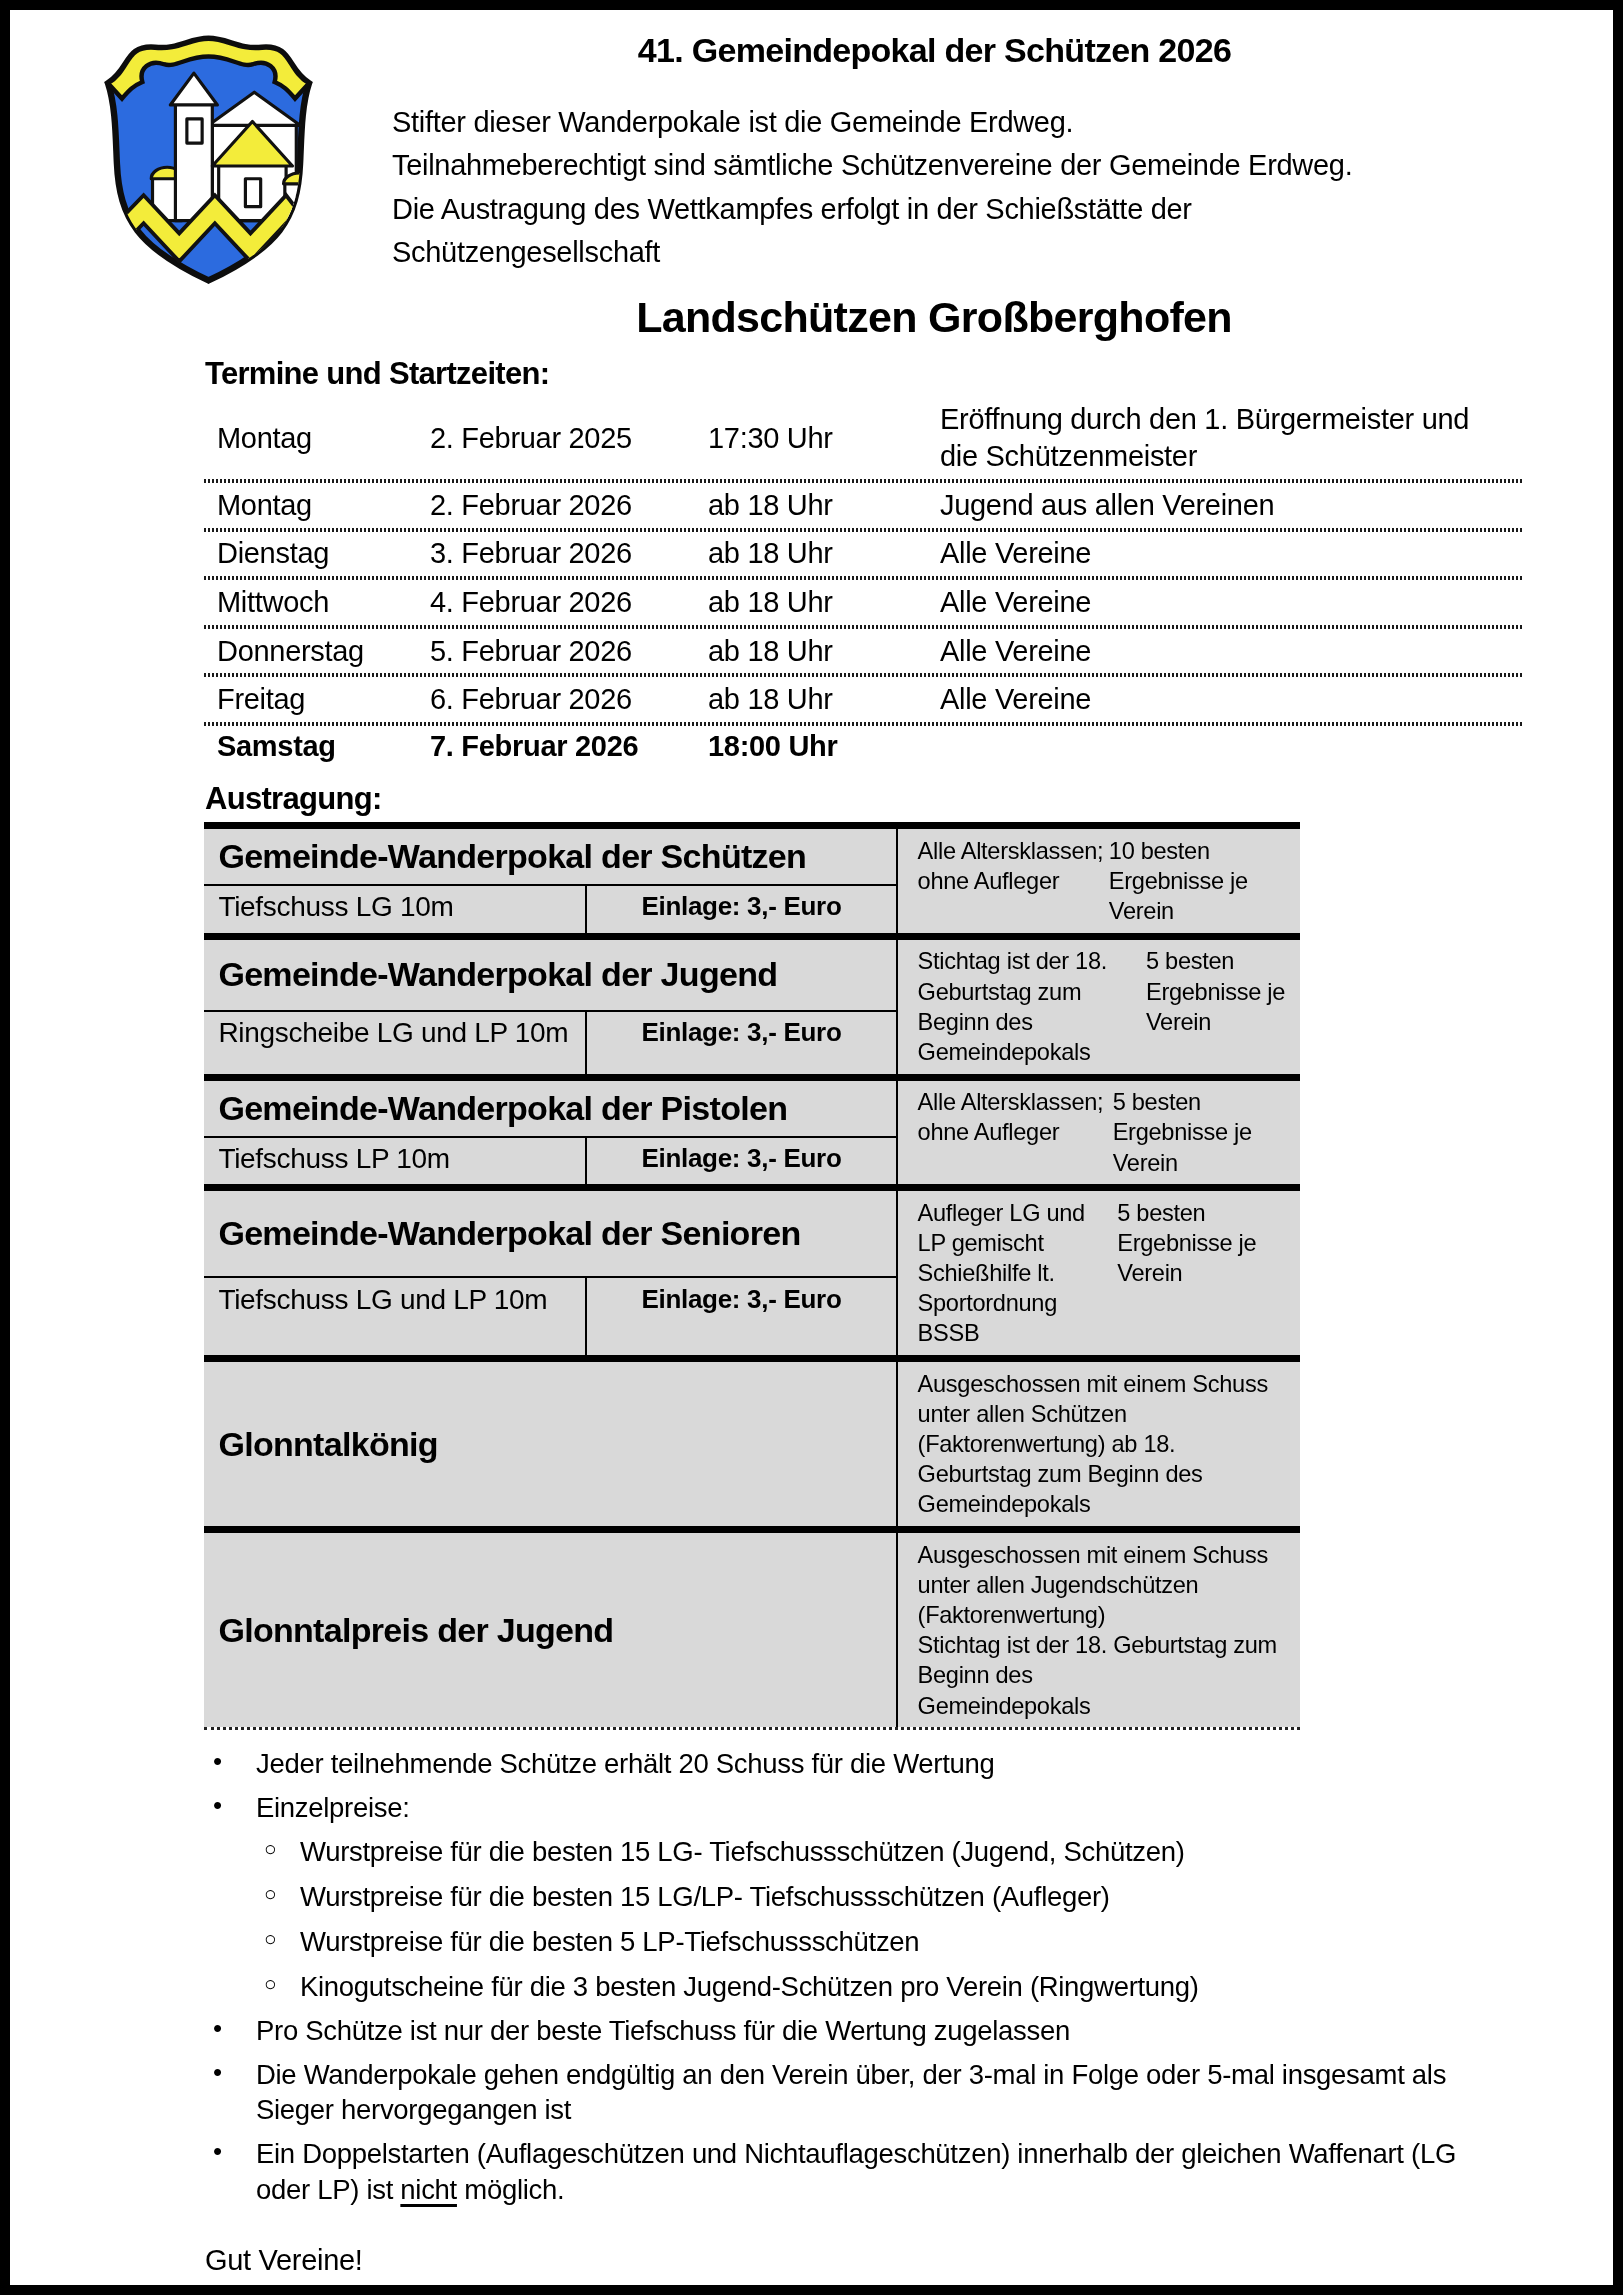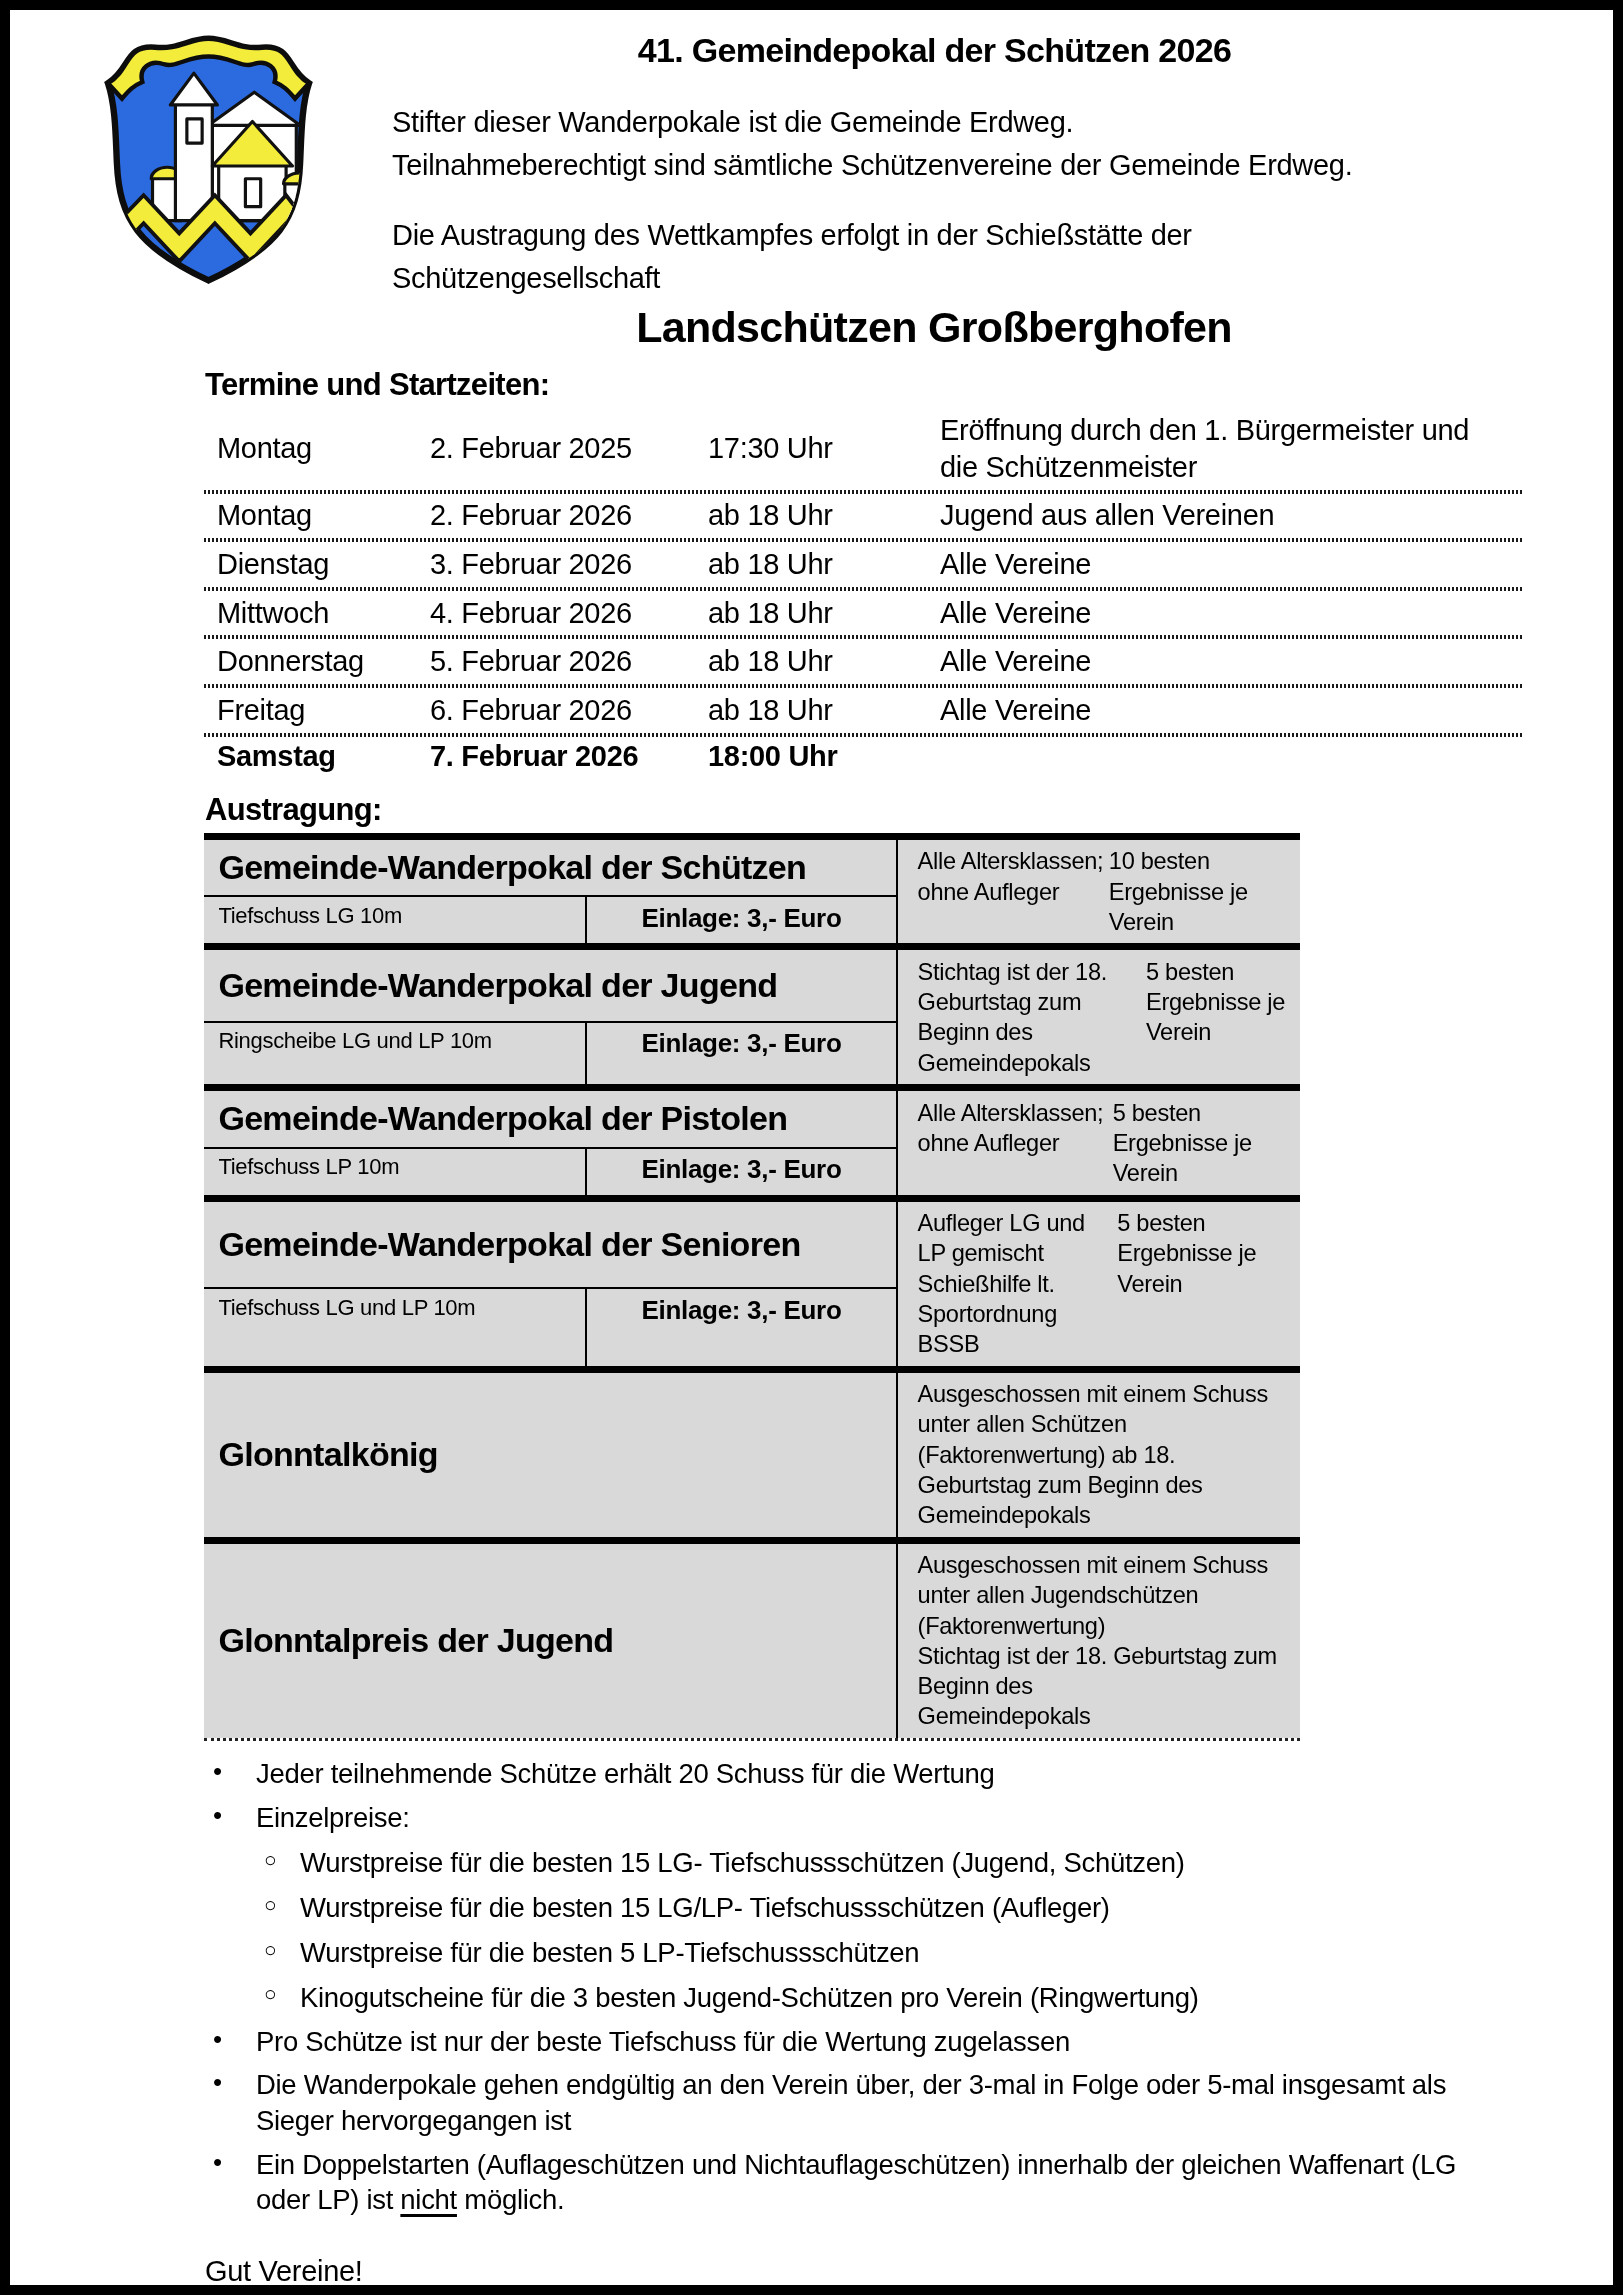--- a/index.html
+++ b/index.html
@@ -14,38 +14,38 @@
     overflow:hidden;
     letter-spacing:-0.3px;
   }
   
   .header { display:flex; margin:18.3px 136px 0 84px; }
   .crest { width:229px; height:262px; flex-shrink:0; }
   .header-text { flex:1; padding-left:69px; }
   .doc-title { font-size:34px; font-weight:bold; text-align:center; margin-top:2.6px; letter-spacing:-0.7px; }
   .intro { font-size:29px; line-height:1.5; }
   .intro-1 { margin-top:31px; }
-  .intro-2 { margin-top:26px; }
+  .intro-2 { }
   .venue { font-size:43px; font-weight:bold; text-align:center; margin:2.6px 137px 0 382px; letter-spacing:-0.7px; }
   .sec-heading { font-size:31px; font-weight:bold; margin:14.4px 0 5.2px 195px; letter-spacing:-0.7px; }
   
   .schedule { margin:2.6px 111px 0 194px; width:1318px; }
   .srow { display:grid; grid-template-columns:213px 278px 232px 1fr; align-items:center; padding:3.9px 0 3.9px 13px; font-size:29px; }
   .srow .note { line-height:1.27; }
   .srow.bold { font-weight:bold; }
   .ssep { height:3.3px; border-top:2px dotted #1a1a1a; border-bottom:2px dotted #1a1a1a; }
   
   .atable { margin:1.3px 111px 0 194px; width:1096px; border-top:7.2px solid #000; border-bottom:3.3px dotted #222; }
   .asec { display:grid; grid-template-columns:383px 309px auto; background:#d9d9d9; border-bottom:7.2px solid #000; }
   .asec.last { border-bottom:none; }
   .a-title { grid-column:1/3; grid-row:1; display:flex; align-items:center; font-size:34px; font-weight:bold; padding:6.5px 6.5px 6.5px 14.4px; letter-spacing:-0.7px; }
   .a-note { grid-column:3; grid-row:1/3; border-left:2.6px solid #000; padding:6.5px 9.2px 6.5px 19.6px; font-size:23.6px; line-height:1.28; display:flex; flex-direction:row; justify-content:space-between; }
   .a-note .tn, .a-note .bn { white-space:pre-line; }
   .a-note.single { grid-row:1; justify-content:center; white-space:pre-line; }
-  .a-disc { grid-column:1; grid-row:2; border-top:2.6px solid #000; border-right:2.6px solid #000; font-size:22px; padding:5.2px 5.2px 6.5px 14.4px; }
+  .a-disc { grid-column:1; grid-row:2; border-top:2.6px solid #000; border-right:2.6px solid #000; font-size:28px; padding:5.2px 5.2px 6.5px 14.4px; }
   .a-fee  { grid-column:2; grid-row:2; border-top:2.6px solid #000; font-size:26px; font-weight:bold; text-align:center; padding:5.2px 0 6.5px; }
   .a-title.tall { min-height:92px; }
   .a-title.tall2 { min-height:131px; }
   
   .rules { margin:15.7px 110px 0 195px; font-size:27.5px; }
   .rule { display:flex; margin-top:7.9px; }
   .rule .blt { width:51px; flex-shrink:0; padding-left:7.9px; font-size:26px; }
   .rule .txt { flex:1; line-height:1.3; }
   .rule.sub { margin-left:51px; margin-top:9.2px; }
   .rule.sub .blt { width:44px; font-size:21px; padding-top:2.6px; }

